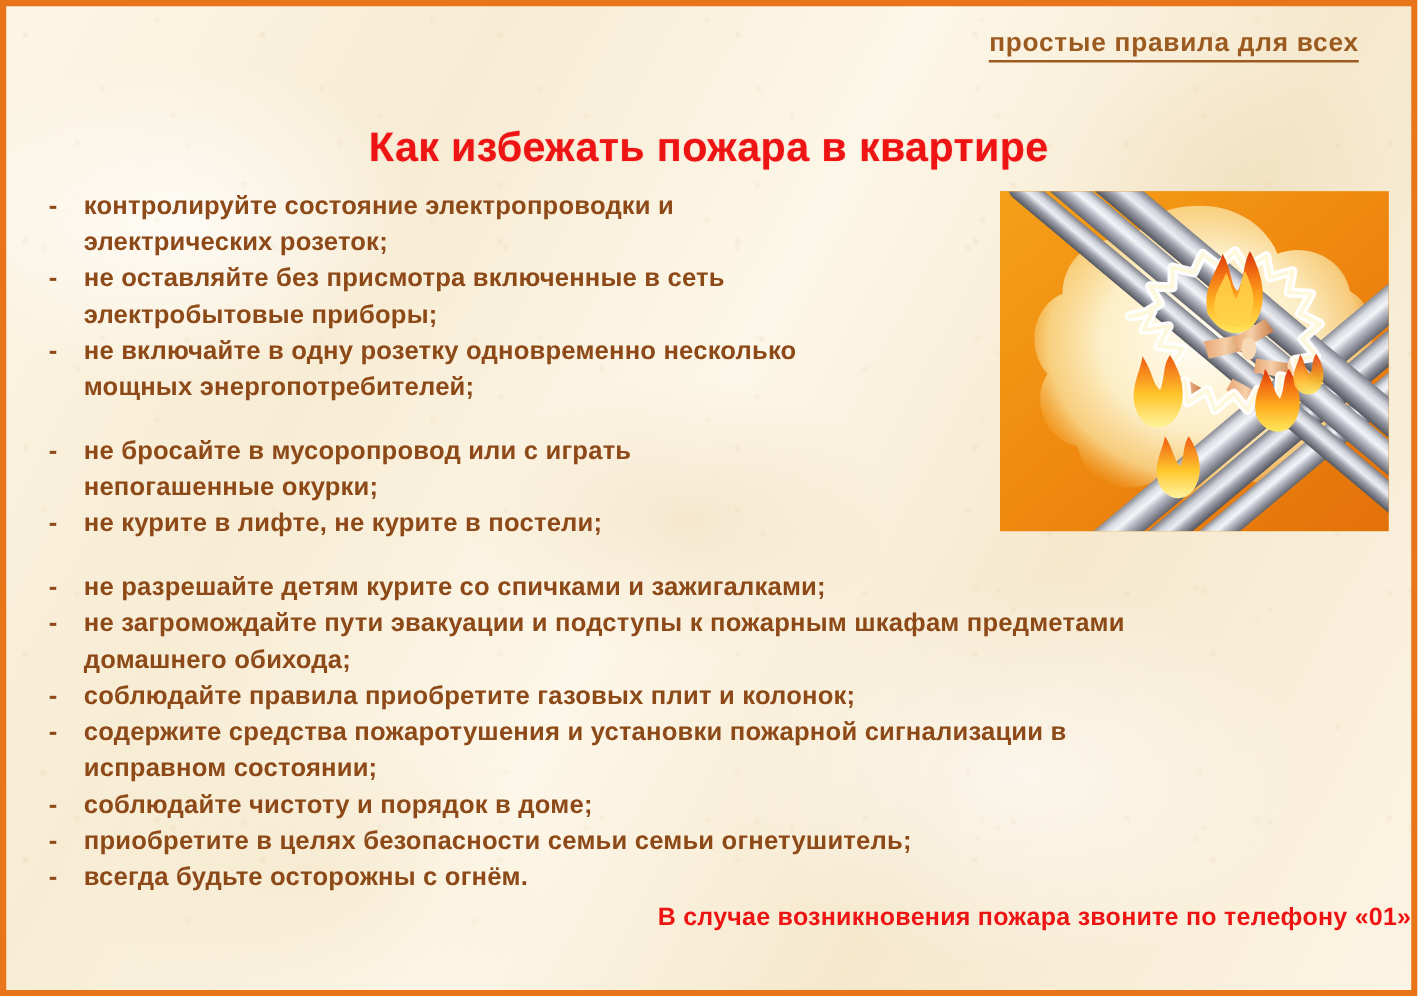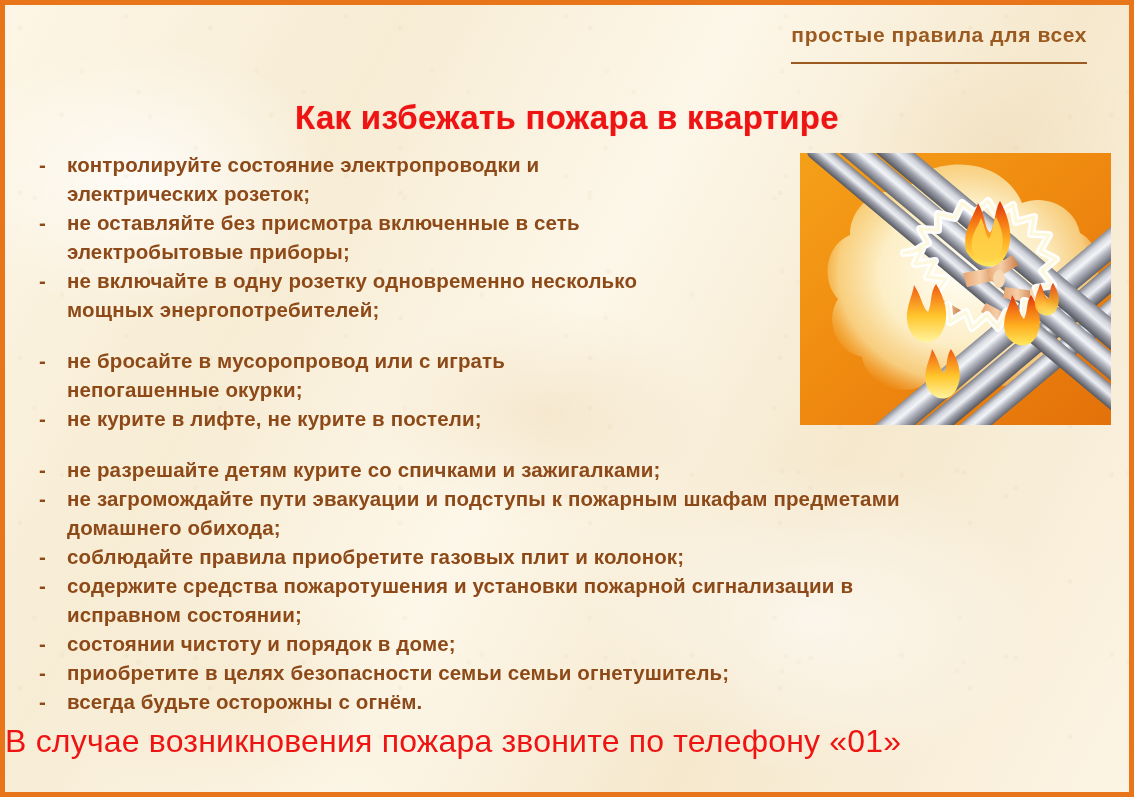--- a/index.html
+++ b/index.html
@@ -51,21 +51,21 @@
   
   .eyebrow {
     position: absolute;
     top: 18px;
     right: 42px;
     font-size: 21px;
     font-weight: bold;
     color: #9b5a1f;
     letter-spacing: 0.6px;
     border-bottom: 2px solid #9b5a1f;
-    padding-bottom: 16px;
+    padding-bottom: 2px;
     line-height: 1.1;
     white-space: nowrap;
   }
 
   
   .main-title {
     position: absolute;
     top: 94px;
     left: 0;
     width: 100%;
@@ -117,23 +117,23 @@
 
   
   .group-narrow .btext { max-width: 726px; }
 
   
   .footer-line {
     position: absolute;
     top: 718px;
     left: 0;
     width: 100%;
-    text-align: left;
-    font-size: 32px;
-    font-weight: normal;
+    text-align: right;
+    font-size: 20px;
+    font-weight: bold;
     color: #ef1414;
     letter-spacing: 0.2px;
     white-space: nowrap;
   }
 
   
   .illustration {
     position: absolute;
     left: 795px;
     top: 148px;
@@ -199,21 +199,21 @@
         <span class="dash">-</span>
         <span class="btext">соблюдайте правила приобретите газовых плит и колонок;</span>
       </li>
       <li class="bullet">
         <span class="dash">-</span>
         <span class="btext">содержите средства пожаротушения и установки пожарной сигнализации в
 исправном состоянии;</span>
       </li>
       <li class="bullet">
         <span class="dash">-</span>
-        <span class="btext">состоянии чистоту и порядок в доме;</span>
+        <span class="btext">соблюдайте чистоту и порядок в доме;</span>
       </li>
       <li class="bullet">
         <span class="dash">-</span>
         <span class="btext">приобретите в целях безопасности семьи семьи огнетушитель;</span>
       </li>
       <li class="bullet">
         <span class="dash">-</span>
         <span class="btext">всегда будьте осторожны с огнём.</span>
       </li>
     </ul>

